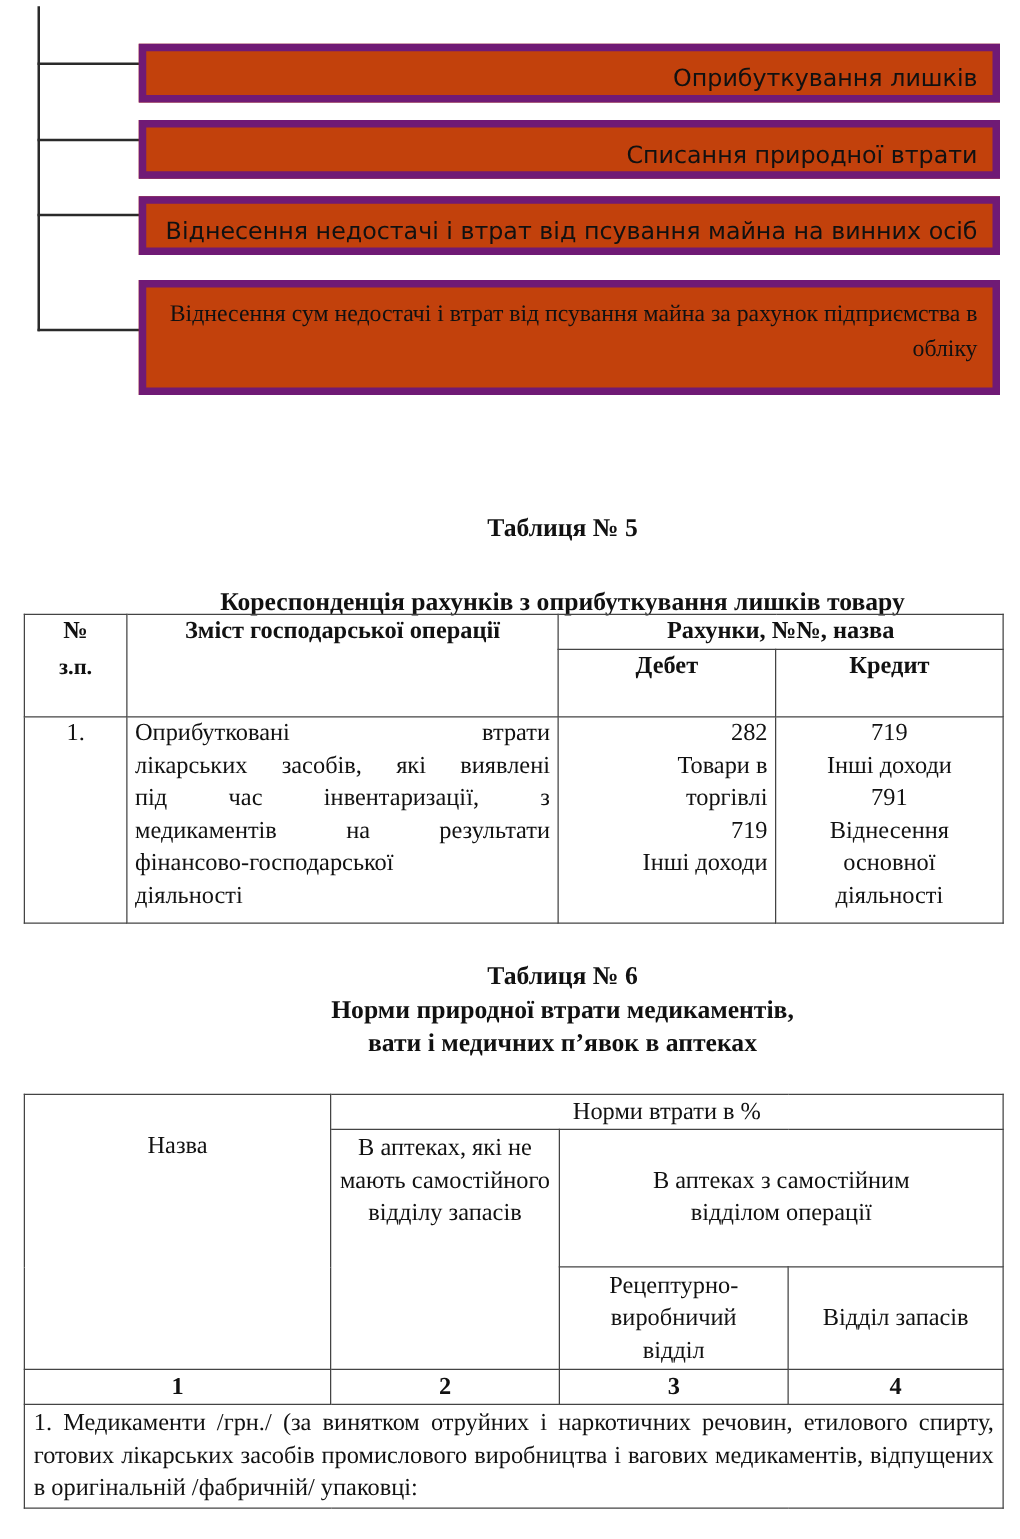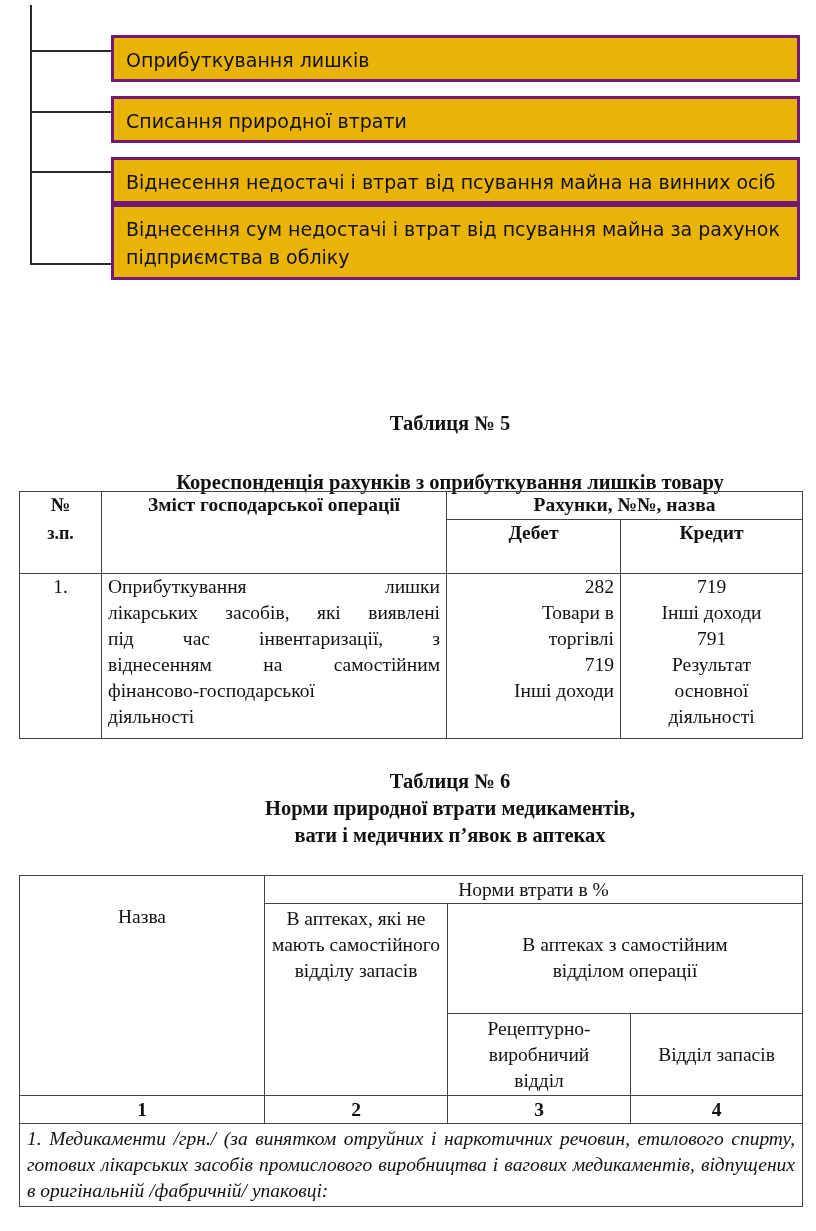--- a/index.html
+++ b/index.html
@@ -3,22 +3,22 @@
 <meta charset="utf-8">
 <style>
   html, body { margin: 0; padding: 0; background: #ffffff; }
   body { width: 816px; height: 1231px; position: relative; overflow: hidden; color: #111; }
   .diagram-sans { font-family: "DejaVu Sans", "Liberation Sans", sans-serif; }
   .serif { font-family: "Liberation Serif", "DejaVu Serif", serif; }
 
   
   .vline { position: absolute; left: 30px; top: 5px; width: 2px; height: 260px; background: #2a2a2a; }
   .hline { position: absolute; left: 30px; width: 82px; height: 2px; background: #2a2a2a; }
-  .dbox { position: absolute; left: 111px; width: 689px; border: 3px solid #701a75; box-sizing: border-box;
-          padding: 8px 12px; font-size: 19px; line-height: 28px; background: #eab308; }
+  .dbox { position: absolute; left: 111px; width: 689px; border: 6px solid #701a75; box-sizing: border-box;
+          padding: 8px 12px; font-size: 19px; line-height: 28px; background: #c2410c; text-align: right; }
 
   
   .title { position: absolute; left: 0; width: 816px; text-align: center; font-weight: bold; font-size: 20.5px; line-height: 27px; padding-left: 42px; }
 
   
   table { position: absolute; border-collapse: collapse; table-layout: fixed; font-size: 19.5px; line-height: 26px; }
   td, th { border: 1.5px solid #444; padding: 0 6px; vertical-align: top; }
   th { font-weight: bold; }
 
   #t5 { left: 19px; top: 491px; width: 783px; }
@@ -29,42 +29,42 @@
   #t5 th { text-align: center; }
   .justline { text-align: justify; text-align-last: justify; display: block; }
 
   #t6 { left: 19px; top: 875px; width: 783px; font-weight: normal; }
   #t6 .c1 { width: 245px; }
   #t6 .c2 { width: 183px; }
   #t6 .c3 { width: 183px; }
   #t6 .c4 { width: 172px; }
   #t6 td { text-align: center; vertical-align: top; }
   #t6 .num td { font-weight: bold; vertical-align: middle; }
-  #t6 .desc td { text-align: justify; text-align-last: left; padding: 2px 7px; font-style: italic; }
+  #t6 .desc td { text-align: justify; text-align-last: left; padding: 2px 7px; }
 </style>
 </head>
 <body>
 
 <div>
   <div class="vline"></div>
   <div class="hline" style="top:50px"></div>
   <div class="hline" style="top:111px"></div>
   <div class="hline" style="top:171px"></div>
   <div class="hline" style="top:263px"></div>
 
   <div class="dbox diagram-sans" style="top:35px;height:47px;">
     <span>Оприбуткування лишків</span>
   </div>
   <div class="dbox diagram-sans" style="top:96px;height:47px;">
     <span>Списання природної втрати</span>
   </div>
   <div class="dbox diagram-sans" style="top:157px;height:47px;">
     <span>Віднесення недостачі і втрат від псування майна на винних осіб</span>
   </div>
-  <div class="dbox diagram-sans" style="top:204px;height:76px;">
+  <div class="dbox diagram-sans" style="top:224px;height:92px;font-family:Liberation Serif, serif;">
     <span>Віднесення сум недостачі і втрат від псування майна за рахунок підприємства в обліку</span>
   </div>
 </div>
 
 <div class="title serif" style="top:410px;">Таблиця № 5</div>
 <div class="title serif" style="top:437px;margin-top:32px;">Кореспонденція рахунків з оприбуткування лишків товару</div>
 
 <table id="t5" class="serif">
   <colgroup>
       <col class="c1">
@@ -81,39 +81,39 @@
     <th rowspan="2">Зміст господарської операції</th>
     <th colspan="2">Рахунки, №№, назва</th>
   </tr>
   <tr style="height:54px;">
     <th>Дебет</th>
     <th>Кредит</th>
   </tr>
   <tr style="height:165px;">
     <td style="text-align:center;">1.</td>
     <td>
-      <span class="justline">Оприбуткування лишки</span>
+      <span class="justline">Оприбутковані втрати</span>
       <span class="justline">лікарських засобів, які виявлені</span>
       <span class="justline">під час інвентаризації, з</span>
-      <span class="justline">віднесенням на самостійним</span>
+      <span class="justline">медикаментів на результати</span>
       <div>фінансово-господарської</div>
       <div>діяльності</div>
     </td>
     <td style="text-align:right;">
       <div>282</div>
       <div>Товари в</div>
       <div>торгівлі</div>
       <div>719</div>
       <div>Інші доходи</div>
     </td>
     <td style="text-align:center;">
       <div>719</div>
       <div>Інші доходи</div>
       <div>791</div>
-      <div>Результат</div>
+      <div>Віднесення</div>
       <div>основної</div>
       <div>діяльності</div>
     </td>
   </tr>
 </tbody>
   </table>
 
 <div class="title serif" style="top:768px;">Таблиця № 6</div>
 <div class="title serif" style="top:795px;">Норми природної втрати медикаментів,</div>
 <div class="title serif" style="top:822px;">вати і медичних п’явок в аптеках</div>

